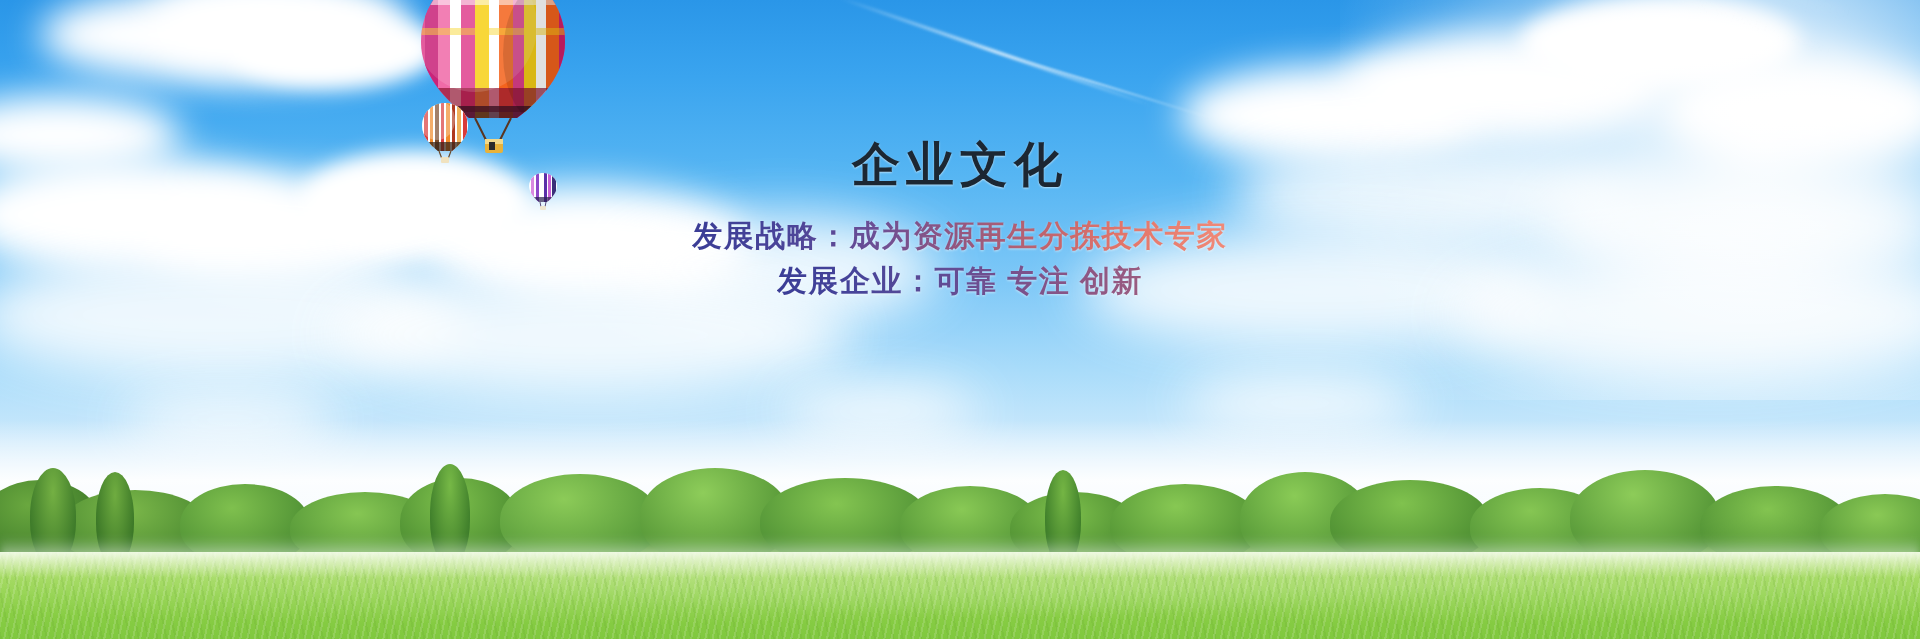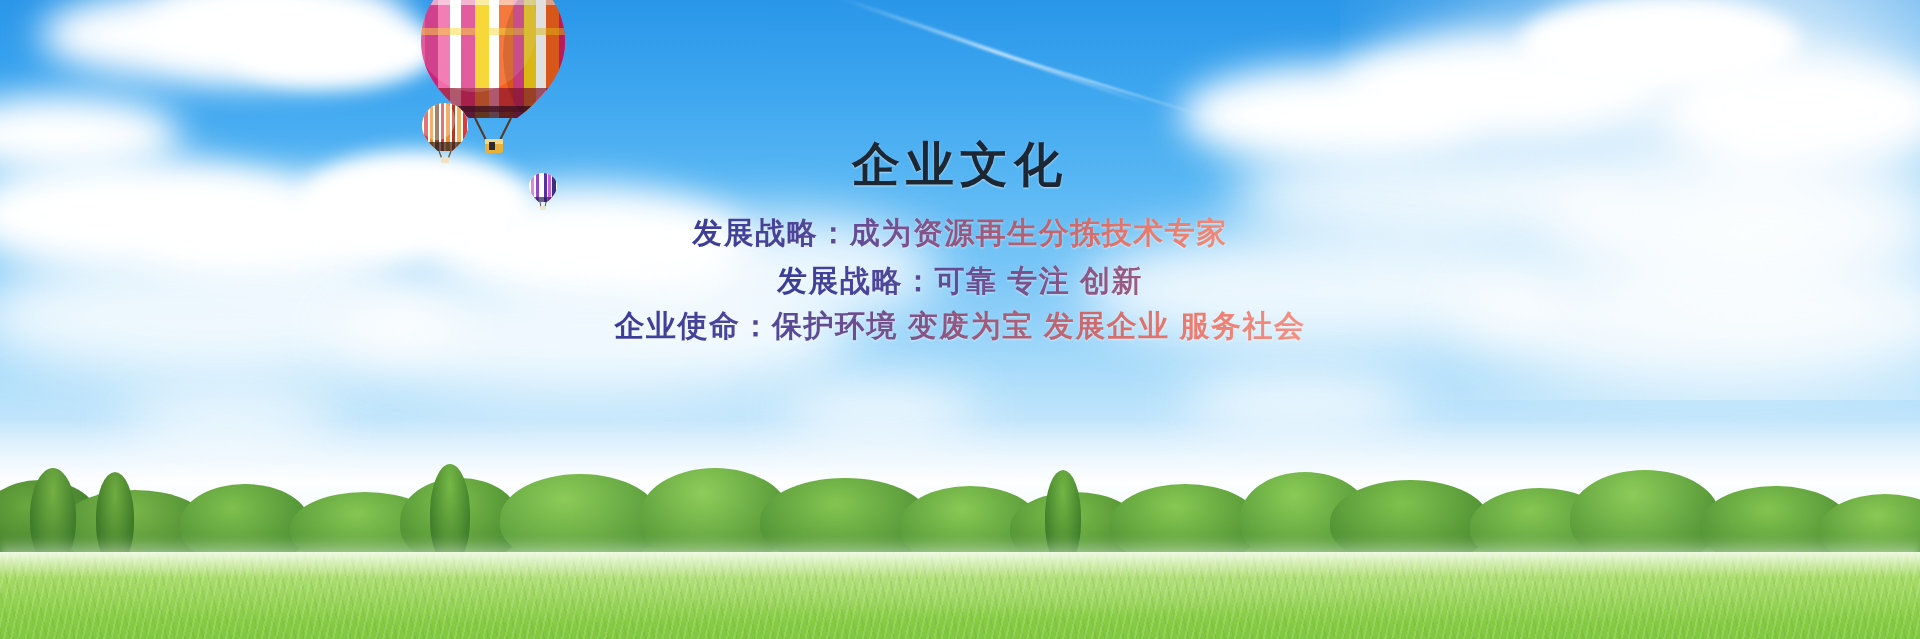--- a/index.html
+++ b/index.html
@@ -117,21 +117,20 @@
     background-clip:text;
     -webkit-background-clip:text;
     color:transparent;
     -webkit-text-fill-color:transparent;
     filter:drop-shadow(0 1px 1px rgba(255,255,255,.5));
   }
   .slogan-1{
     background-image:linear-gradient(to right,
       #3a3d96 0%, #4a4499 18%, #6b4e95 34%,
       #94577f 50%, #c0646e 66%, #e2756a 80%, #f08a78 100%);
-    font-family:Liberation Mono, monospace;
   }
   .slogan-2{
     background-image:linear-gradient(to right,
       #3a3d96 0%, #47449a 22%, #5c4b96 42%,
       #75508d 62%, #8b5685 82%, #9a5b80 100%);
   }
   .slogan-3{
     background-image:linear-gradient(to right,
       #3a3d96 0%, #46449a 14%, #5c4b95 28%,
       #7d5289 42%, #a65d79 56%, #cf6b6d 70%,
@@ -315,22 +314,21 @@
       </g>
       <path d="M12 30 L13 35 M18 30 L17 35" stroke="#5a4a7a" stroke-width="1" fill="none"></path>
       <rect x="12" y="34" width="6" height="4" rx="1" fill="#efe6cf"></rect>
     </svg>
   </div>
 
   <div class="text-block">
     <h1 class="title-cn">企业文化</h1>
     <div class="slogans">
       <div class="slogan slogan-1">发展战略：成为资源再生分拣技术专家</div>
-      <div class="slogan slogan-2">发展战略：可靠 专注 创新</div>
-      <div class="slogan slogan-3">企业使命：保护环境 变废为宝 发展企业 服务社会</div>
+      <div class="slogan slogan-2">发展企业：可靠 专注 创新</div>
     </div>
   </div>
 
   <div class="horizon-haze"></div>
 
   <div class="treeline">
     <div class="treeline-base"></div>
 
     <div class="tree" style="left:-20px; width:120px;height:84px; background:radial-gradient(ellipse at 40% 30%,#6aa83f,#2f6b22);"></div>
     <div class="tree" style="left:60px;  width:150px;height:74px; background:radial-gradient(ellipse at 45% 28%,#7cb84a,#3a7a28);"></div>

